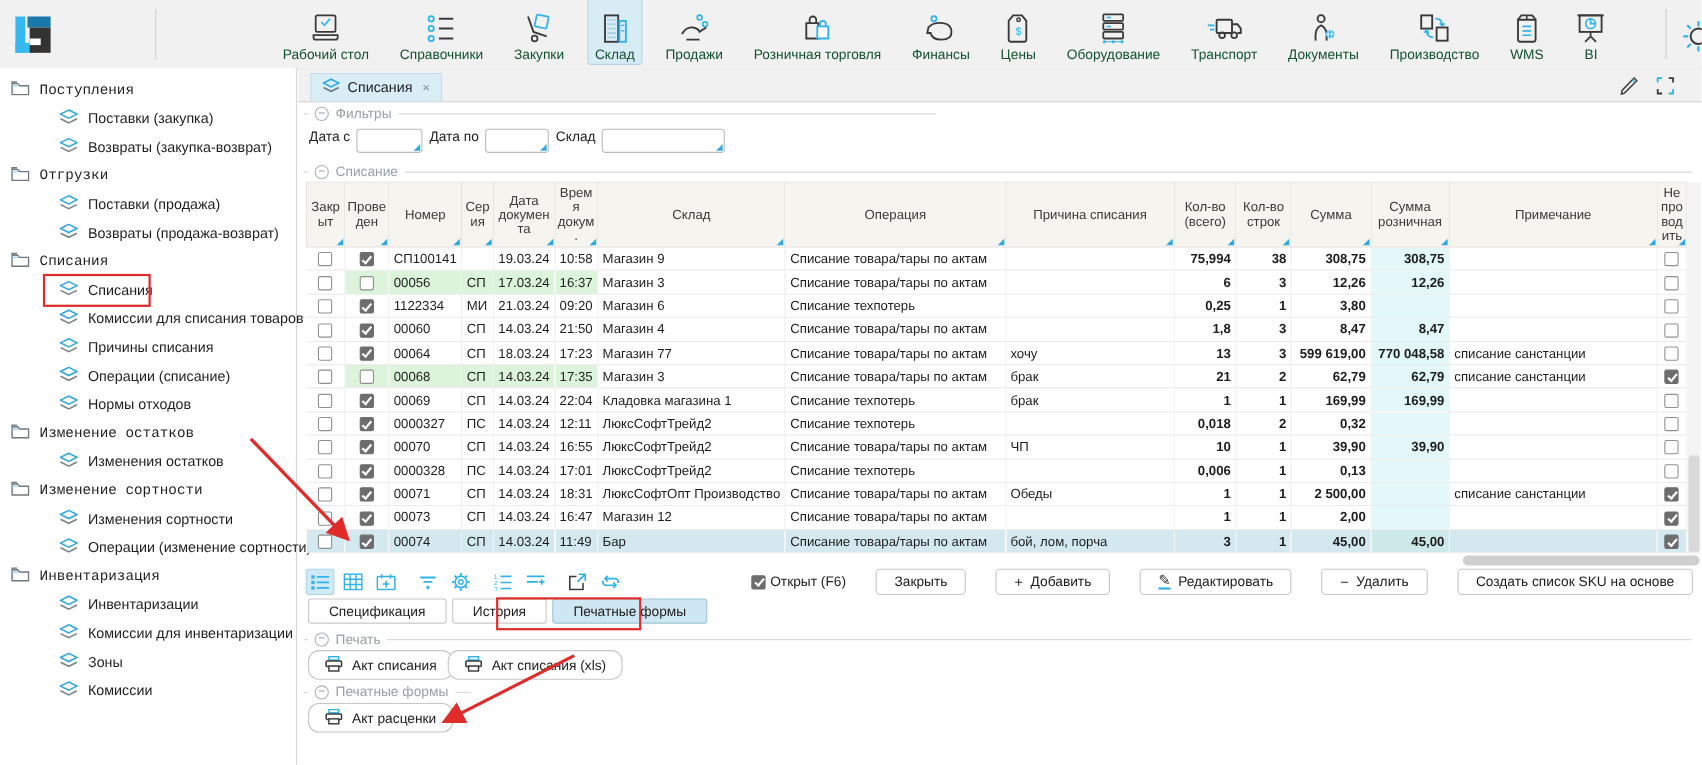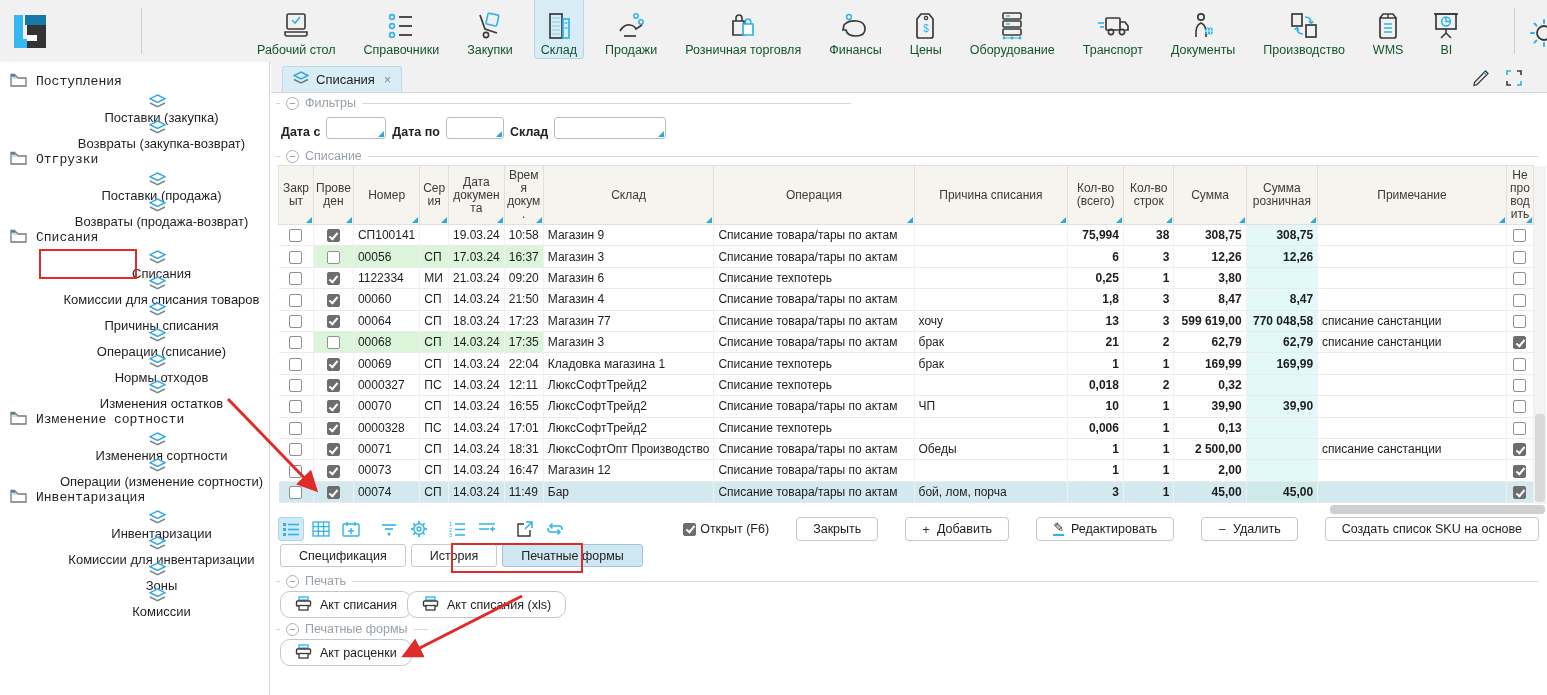--- a/index.html
+++ b/index.html
@@ -13,40 +13,40 @@
   .tb-item{display:flex;flex-direction:column;align-items:center;justify-content:flex-end;height:56px;margin-bottom:3px;
            padding:2px 6px 1px;border-radius:3px;border:1px solid transparent;cursor:default;}
   .tb-item.selected{background:#d8ecf6;border-color:#b5d6e5;}
   .tb-ico svg{display:block;}
   .tb-label{font-size:12.5px;color:#14532d;white-space:nowrap;margin-top:2px;}
   #sun-icon{position:absolute;right:-12px;top:18px;width:30px;height:30px;}
   
   #sidebar{position:absolute;left:0;top:62px;width:270px;height:633px;background:#fff;border-right:1px solid #d4d4d4;padding-top:6px;box-sizing:border-box;}
   .tree-item{display:flex;align-items:center;height:26px;font-size:13px;color:#1f1f1f;white-space:nowrap;}
   .tree-item.folder{padding-left:10px;font-family:Liberation Mono, monospace;}
-  .tree-item.leaf{padding-left:54px;flex-direction:column;}
+  .tree-item.leaf{padding-left:54px;}
   .tree-ico{width:18px;height:16px;margin-right:8px;flex:0 0 auto;}
   
   #tabbar{position:absolute;left:271px;top:62px;right:0;height:30px;background:#f1f1f1;border-bottom:1px solid #d5d5d5;}
   #doc-tab{position:absolute;left:11px;top:4px;height:25px;background:#d9edf6;border:1px solid #bcd9e6;border-bottom:none;
            border-radius:3px 3px 0 0;display:flex;align-items:center;padding:0 10px;font-size:13px;gap:7px;}
   #tab-close{color:#7c8b94;font-size:12px;margin-left:2px;}
   #edit-pencil-icon{position:absolute;right:55px;top:5px;}
   #fullscreen-icon{position:absolute;right:22px;top:5px;}
   
   .legend{position:absolute;display:flex;align-items:center;font-size:12.5px;color:#99a1a8;gap:6px;}
   .legend .pre{width:4px;height:1px;background:#d8d8d8;}
   .legend .minus{width:13px;height:13px;border:1px solid #aab1b7;border-radius:50%;color:#8a9197;
                  font-size:11px;line-height:11px;text-align:center;box-sizing:border-box;}
   .legend .line{height:1px;background:#d8d8d8;}
   
   .fld-label{font-size:12.5px;color:#222;}
   .fld-input{position:relative;background:#fff;border:1px solid #b9bdc1;border-radius:3px;height:22px;box-sizing:border-box;}
   .fld-input::after{content:"";position:absolute;right:1px;bottom:1px;border-style:solid;border-width:0 0 6px 6px;border-color:transparent transparent #2fa8dc transparent;}
-  #filter-row{position:absolute;left:281px;top:117px;display:flex;align-items:flex-end;gap:6px;font-weight:bold;}
+  #filter-row{position:absolute;left:281px;top:117px;display:flex;align-items:flex-start;gap:6px;}
   
   #tablewrap{position:absolute;left:278px;top:165px;width:1256px;height:339px;overflow:hidden;}
   table{border-collapse:collapse;table-layout:fixed;font-size:12px;}
   th{background:#f6f4ef;border:1px solid #e3e0da;font-weight:normal;color:#3a3a3a;font-size:12px;
      padding:1px 2px;height:56px;text-align:center;position:relative;overflow:hidden;word-break:break-word;line-height:13px;}
   th::after{content:"";position:absolute;right:1px;bottom:1px;border-style:solid;border-width:0 0 6px 6px;border-color:transparent transparent #2fa8dc transparent;}
   td{border-bottom:1px solid #ebebeb;border-right:1px solid #f1f1f1;padding:0 4px;height:20.4px;
      overflow:hidden;white-space:nowrap;color:#1d1d1d;}
   td.r{text-align:right;font-weight:bold;}
   td.cyan{background:#e2f8f9;}
@@ -378,20 +378,27 @@
           <path d="M1 9 L8.5 12.7 16 9" fill="none" stroke="#7a838a" stroke-width="1.4"></path>
         </svg></span>
                  <span>Операции (списание)</span>
     </div>
     <div class="tree-item leaf">
       <span class="tree-ico"><svg width="17" height="15" viewBox="0 0 17 15">
           <path d="M8.5 1 L16 4.7 8.5 8.4 1 4.7 Z" fill="none" stroke="#2fa8dc" stroke-width="1.4"></path>
           <path d="M1 9 L8.5 12.7 16 9" fill="none" stroke="#7a838a" stroke-width="1.4"></path>
         </svg></span>
                  <span>Нормы отходов</span>
+    </div>
+    <div class="tree-item folder">
+      <span class="tree-ico"><svg width="17" height="14" viewBox="0 0 17 14">
+          <path d="M1 3 h5 l2 2 h8 v8 h-15 Z M1 3 v-1.5 h4.5" fill="none" stroke="#6f7a80" stroke-width="1.3"></path>
+          <path d="M1 5 h6" stroke="#9bcfe4" stroke-width="1.2"></path>
+        </svg></span>
+                 <span>Изменение остатков</span>
     </div>
     <div class="tree-item leaf">
       <span class="tree-ico"><svg width="17" height="15" viewBox="0 0 17 15">
           <path d="M8.5 1 L16 4.7 8.5 8.4 1 4.7 Z" fill="none" stroke="#2fa8dc" stroke-width="1.4"></path>
           <path d="M1 9 L8.5 12.7 16 9" fill="none" stroke="#7a838a" stroke-width="1.4"></path>
         </svg></span>
                  <span>Изменения остатков</span>
     </div>
     <div class="tree-item folder">
       <span class="tree-ico"><svg width="17" height="14" viewBox="0 0 17 14">

